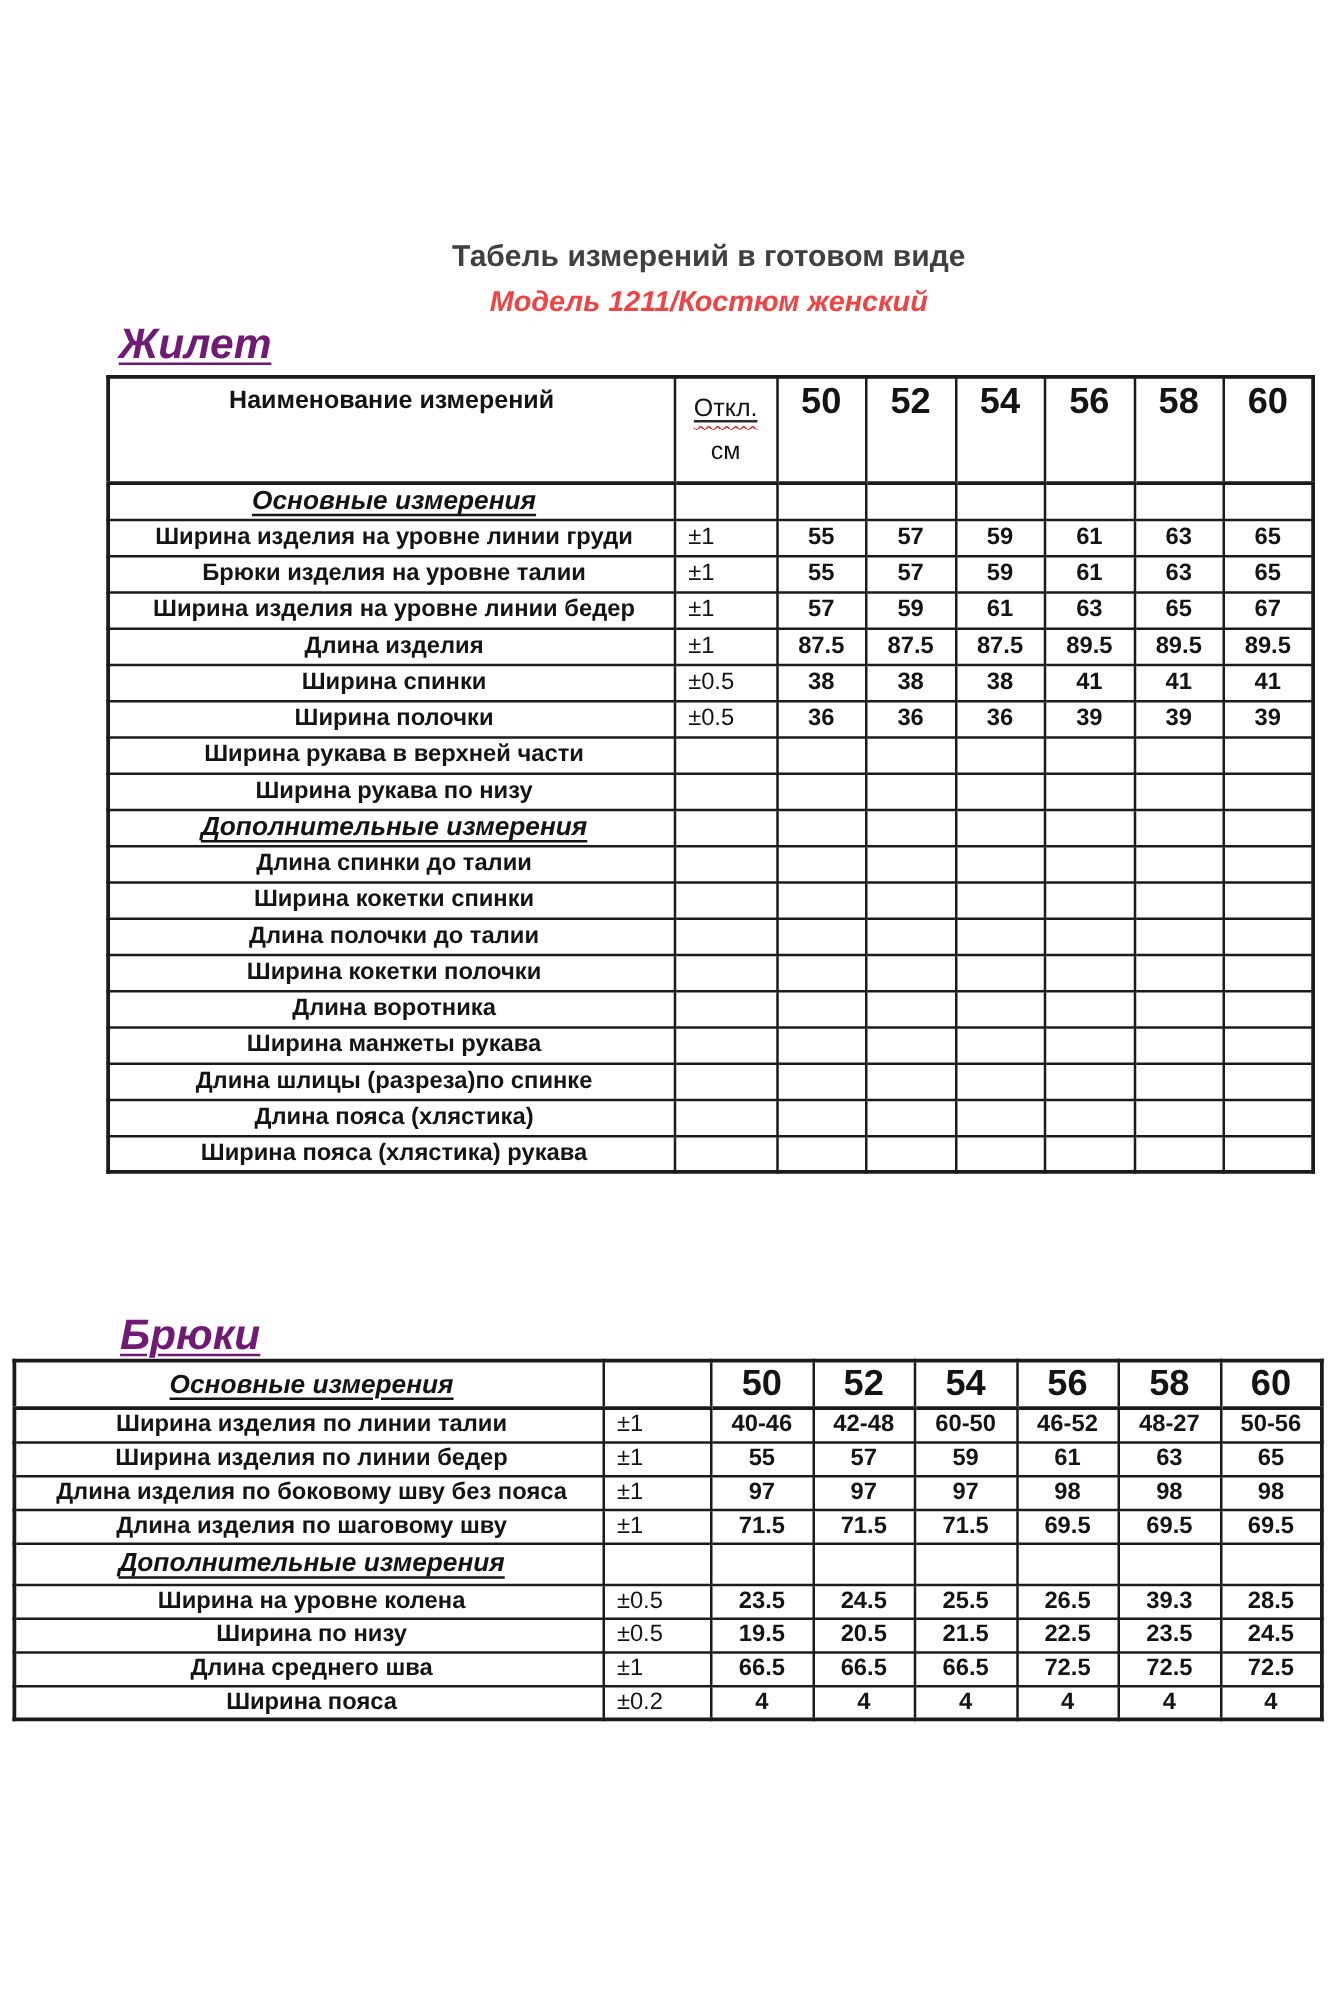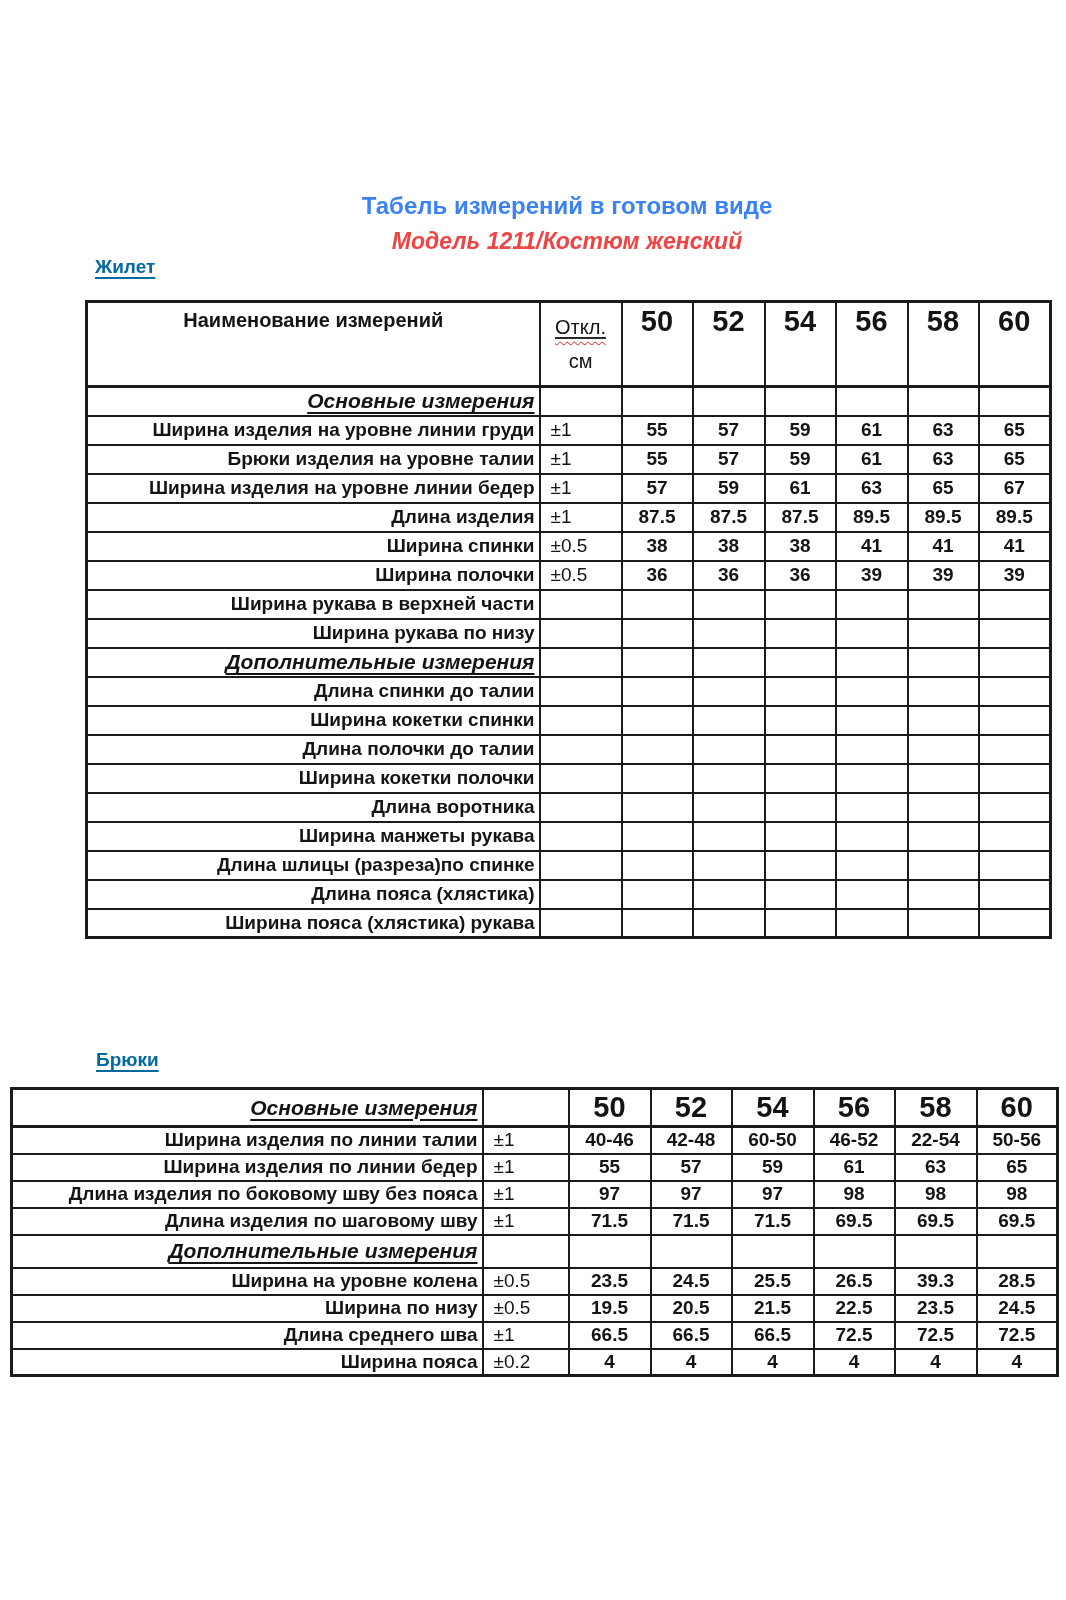--- a/index.html
+++ b/index.html
@@ -12,36 +12,37 @@
     font-family: "Liberation Sans", sans-serif;
     color: #141414;
     overflow: hidden;
   }
   .doc-title {
     position: absolute;
     left: 85px; top: 192px; width: 964px;
     text-align: center;
     font-size: 24px;
     font-weight: bold;
-    color: #3b82f6;
+    color: #404040;
   }
   .doc-subtitle {
     position: absolute;
     left: 85px; top: 228px; width: 964px;
     text-align: center;
     font-size: 23px;
     font-weight: bold;
     font-style: italic;
     color: #ef4444;
   }
   .garment-label {
     position: absolute;
-    font-size: 19px;
-    font-weight: bold;
-    color: #0369a1;
+    font-size: 34px;
+    font-weight: bold;
+    font-style: italic;
+    color: #701a75;
     text-decoration: underline;
     text-decoration-thickness: 2px;
     text-underline-offset: 4px;
   }
   .vest-label { left: 95px; top: 256px; }
   .trousers-label { left: 96px; top: 1049px; }
 
   table.meas-table {
     position: absolute;
     border-collapse: collapse;
@@ -88,21 +89,21 @@
   }
   .head-size {
     text-align: center;
     font-weight: bold;
     font-size: 29px;
     padding-top: 2px;
   }
   .t2 .head-size { vertical-align: middle; padding-top: 0; }
 
   .name-cell {
-    text-align: right;
+    text-align: center;
     padding: 0 4px 0 8px;
     font-weight: bold;
     font-size: 19px;
     white-space: nowrap;
   }
   .section-label {
     font-style: italic;
     font-size: 21px;
     text-decoration: underline;
     text-decoration-thickness: 2px;
@@ -376,21 +377,21 @@
       </tr>
     </thead>
     <tbody id="trousers-rows">
         <tr>
           <td class="name-cell">Ширина изделия по линии талии</td>
           <td class="tol-cell">±1</td>
           <td class="val-cell">40-46</td>
           <td class="val-cell">42-48</td>
           <td class="val-cell">60-50</td>
           <td class="val-cell">46-52</td>
-          <td class="val-cell">22-54</td>
+          <td class="val-cell">48-27</td>
           <td class="val-cell">50-56</td>
         </tr>
         <tr>
           <td class="name-cell">Ширина изделия по линии  бедер</td>
           <td class="tol-cell">±1</td>
           <td class="val-cell">55</td>
           <td class="val-cell">57</td>
           <td class="val-cell">59</td>
           <td class="val-cell">61</td>
           <td class="val-cell">63</td>

